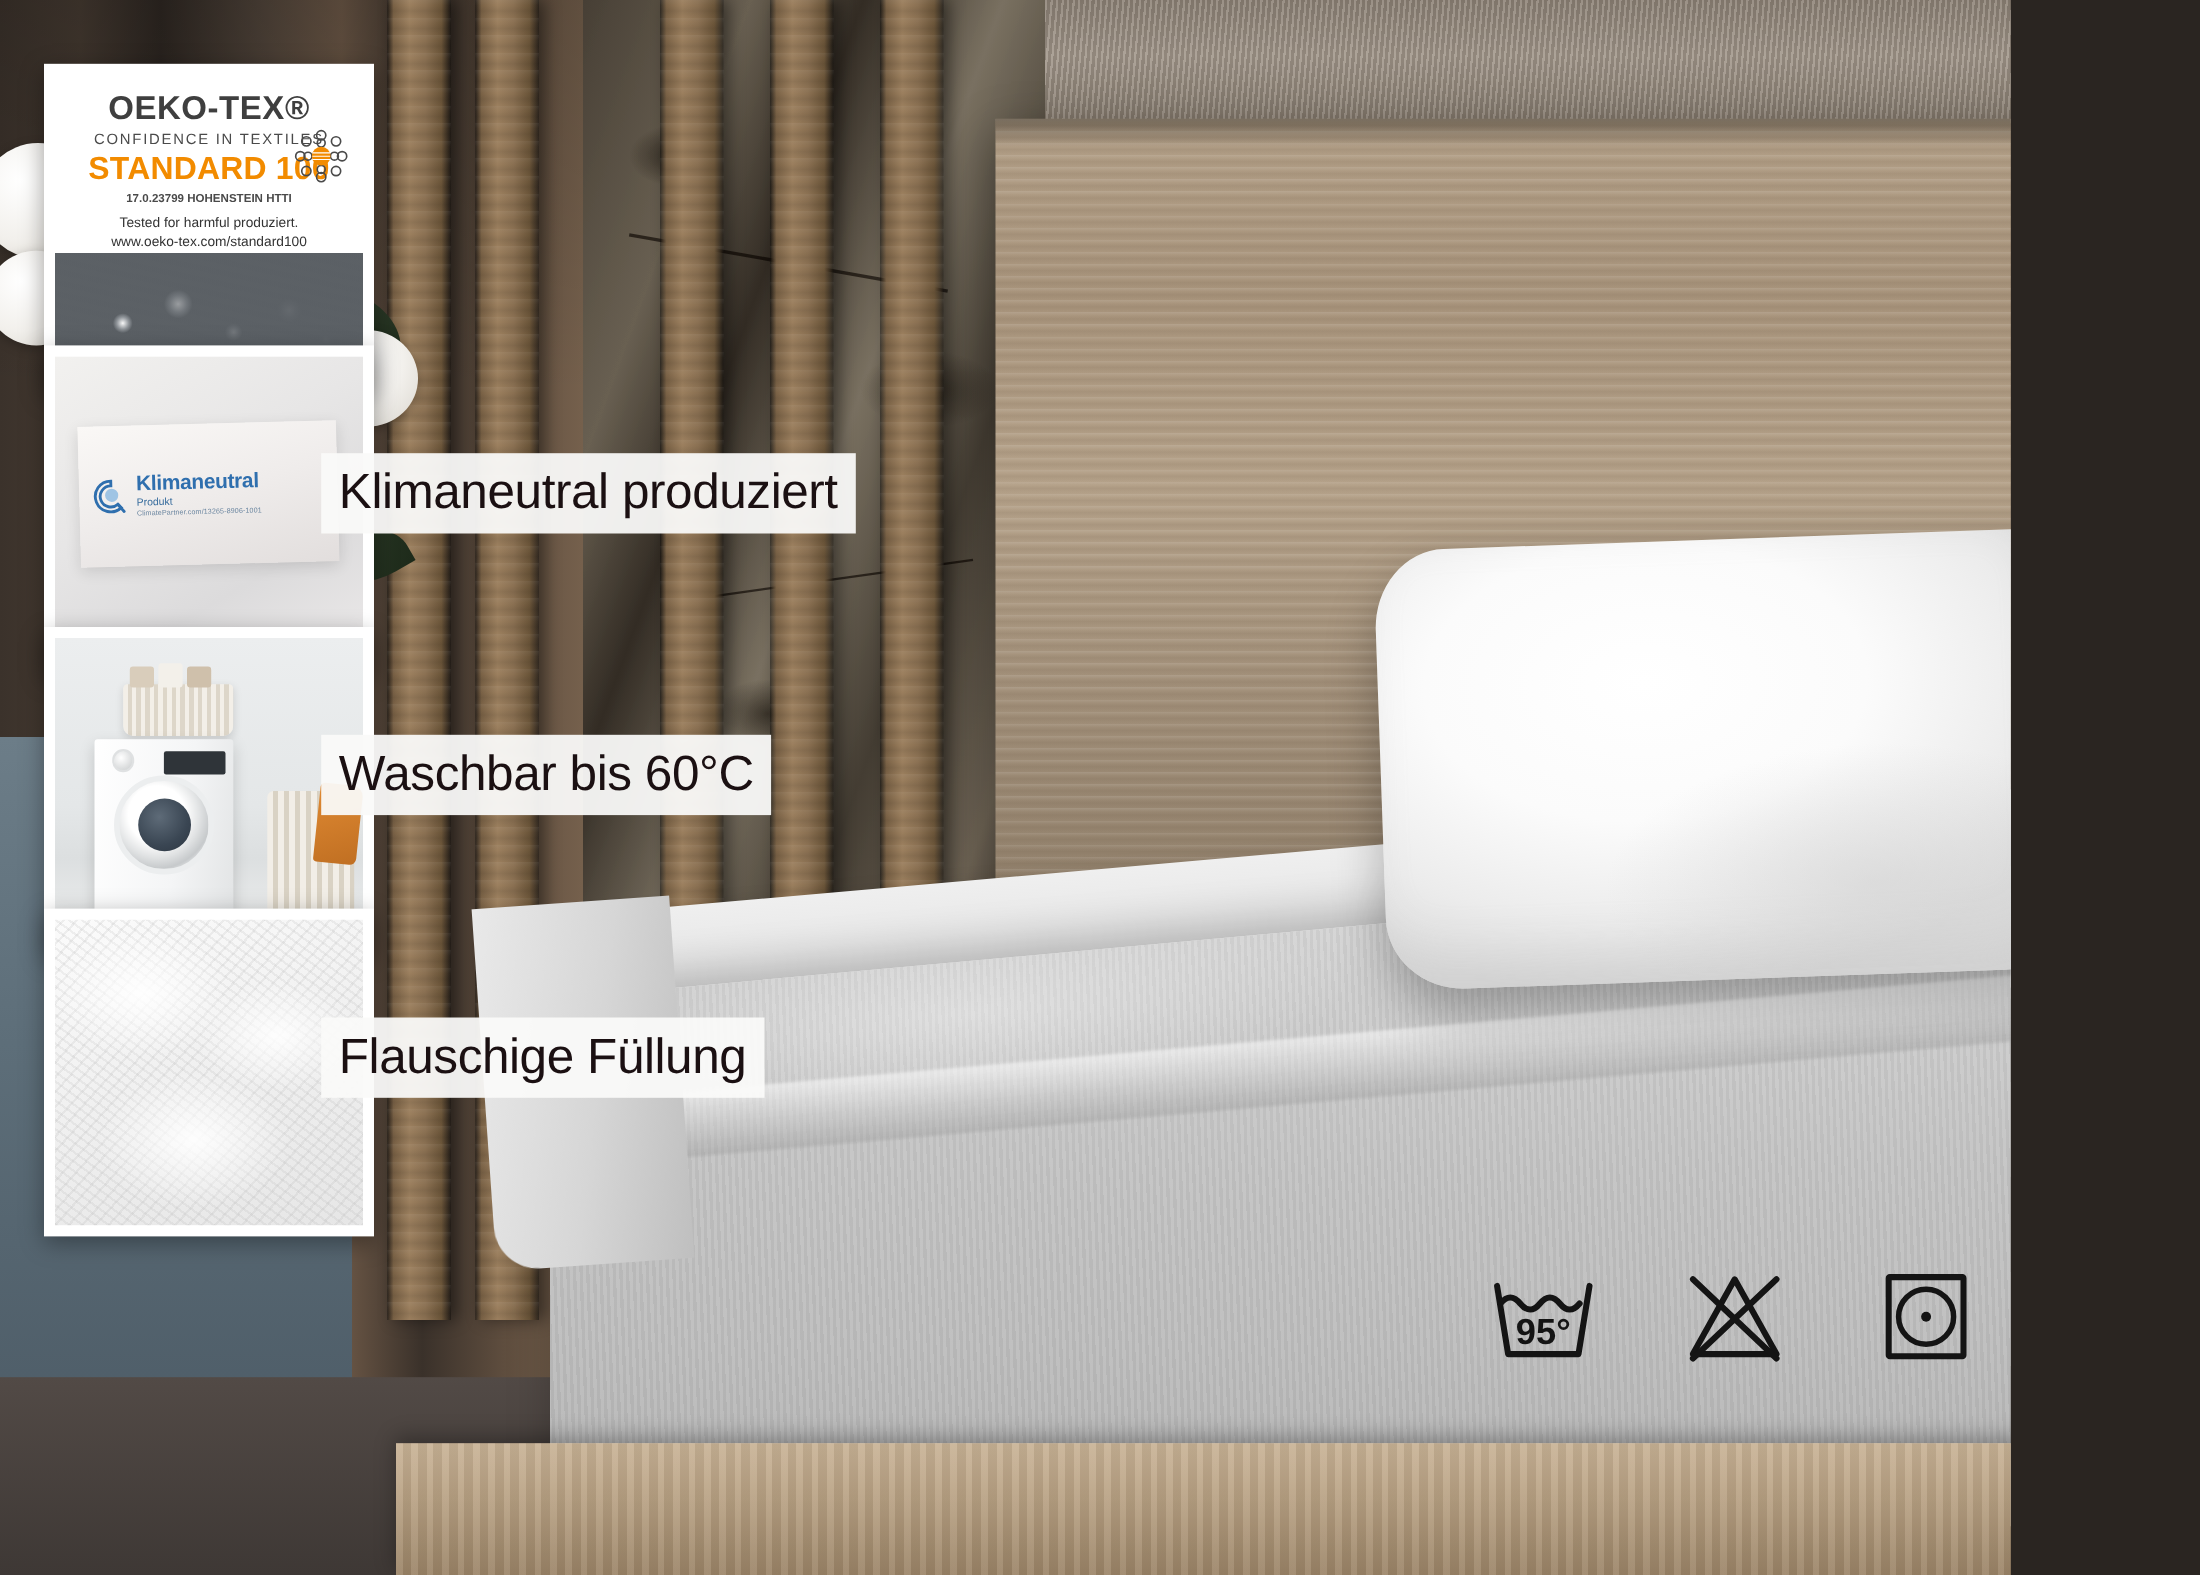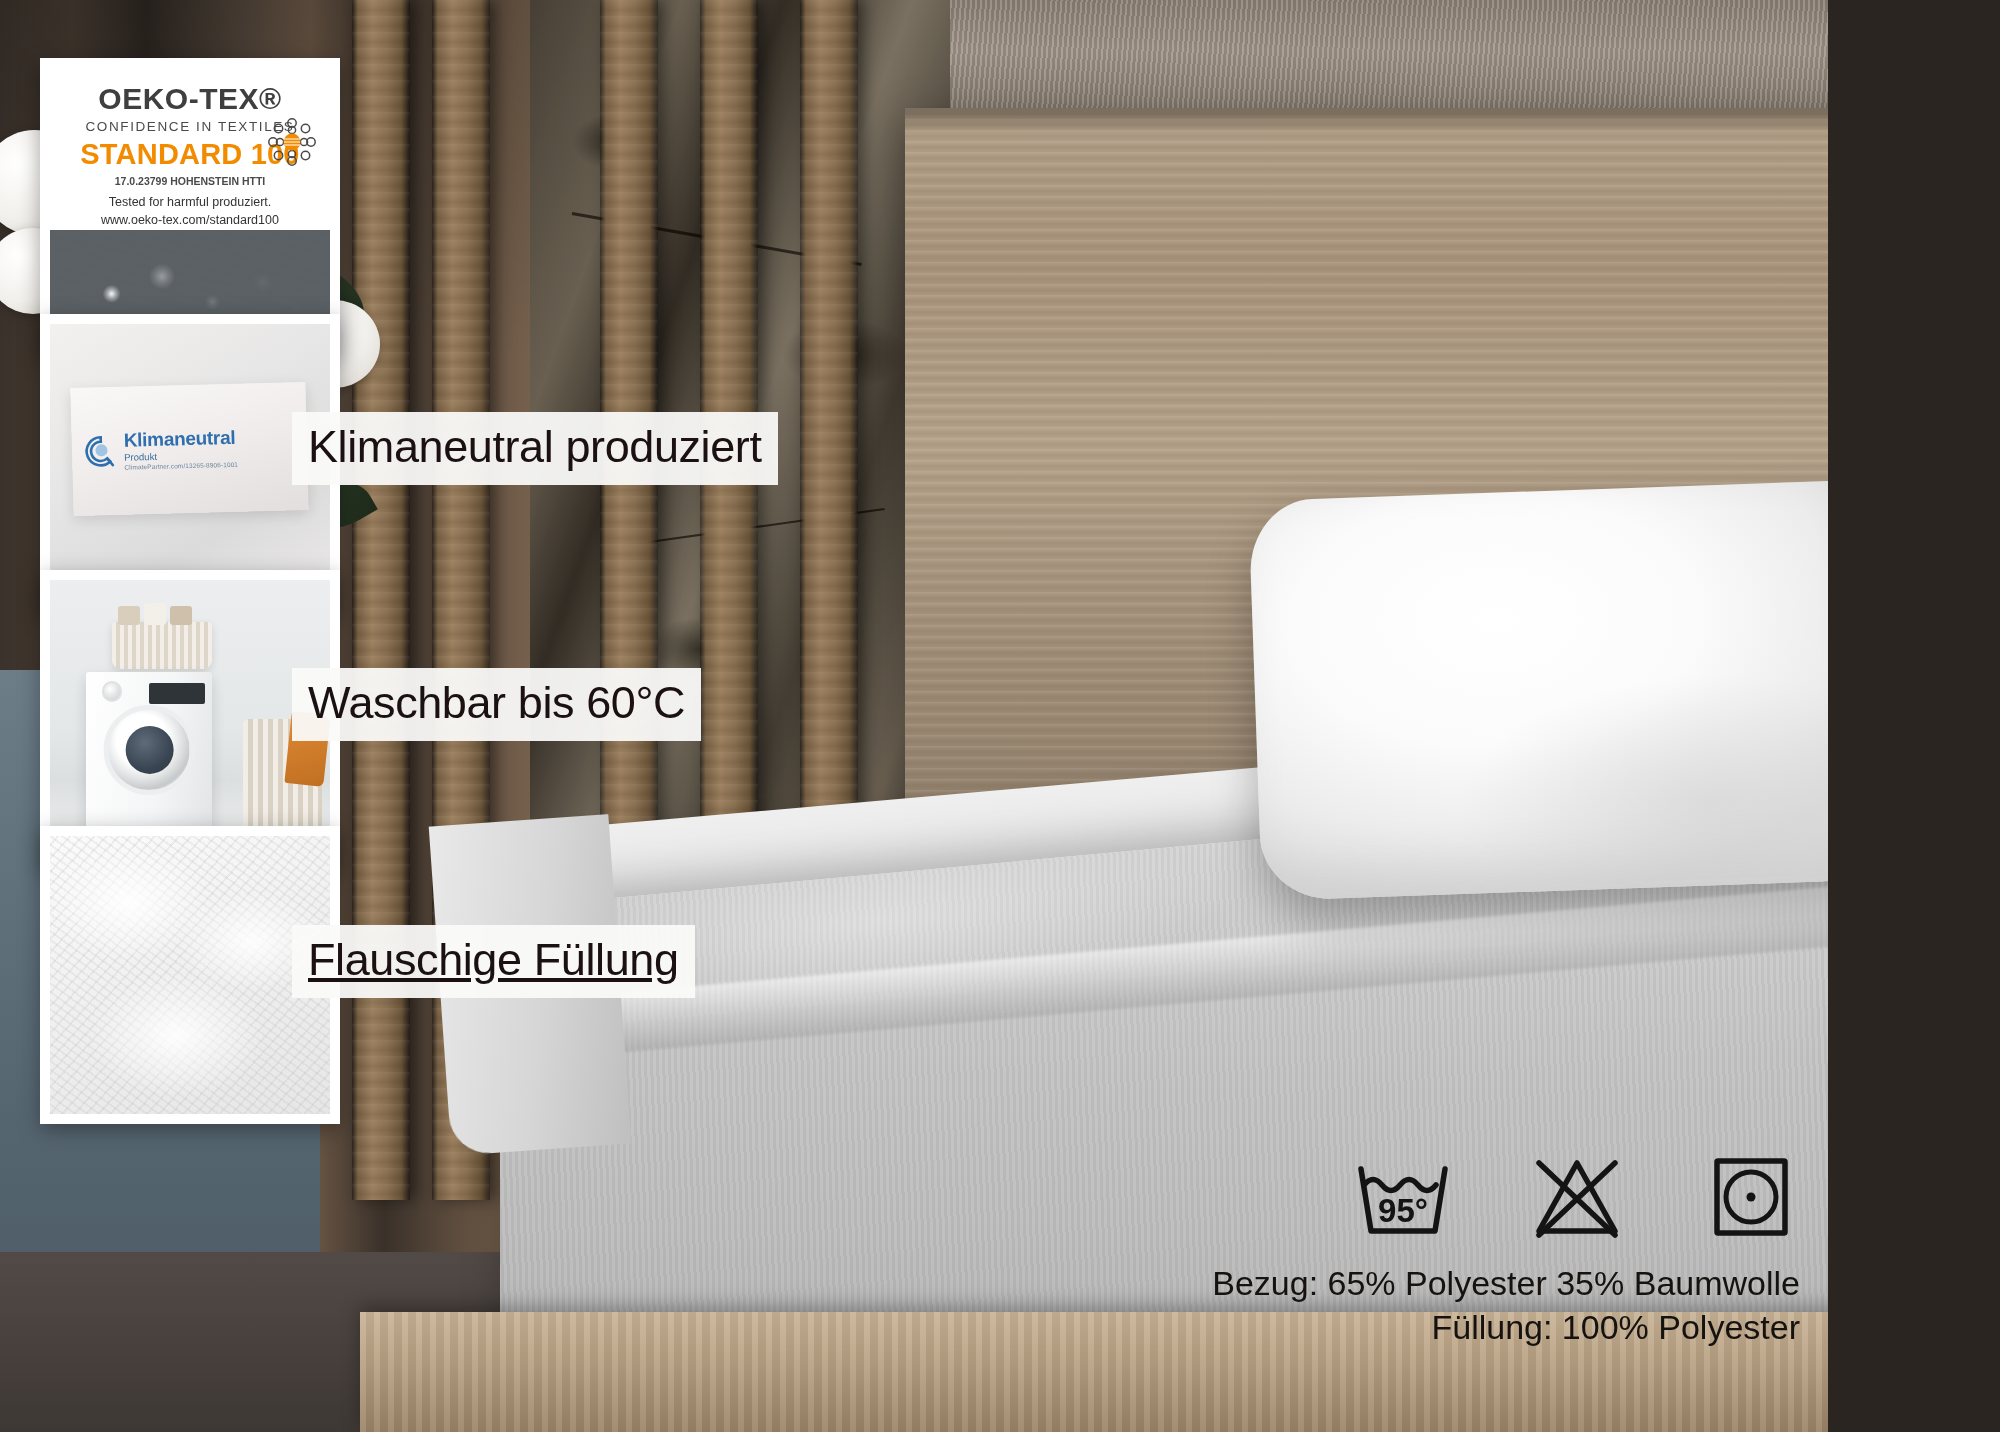--- a/index.html
+++ b/index.html
@@ -531,21 +531,21 @@
     <div class="thumb-inner">
       <div class="fill-photo"></div>
     </div>
   </div>
 
 
   <div class="feature-label" style="left:292px; top:412px;">Klimaneutral produziert</div>
 
   <div class="feature-label" style="left:292px; top:668px;">Waschbar bis 60°C</div>
 
-  <div class="feature-label" style="left:292px; top:925px;text-decoration:underline;">Flauschige Füllung</div>
+  <div class="feature-label" style="left:292px; top:925px;">Flauschige Füllung</div>
 
   <div class="care-icons">
 
     <svg width="96" height="86" viewBox="0 0 96 86">
       <path d="M6 14 L16 76 L80 76 L90 14" fill="none" stroke="#141414" stroke-width="5.5" stroke-linejoin="round" stroke-linecap="round"></path>
       <path d="M9 30 q9 -11 18 0 t18 0 t18 0 t18 0" fill="none" stroke="#141414" stroke-width="5.5" stroke-linecap="round"></path>
       <text x="48" y="67" text-anchor="middle" font-family="Liberation Sans, sans-serif" font-size="33" font-weight="700" fill="#141414">95°</text>
     </svg>
 
     <svg width="96" height="86" viewBox="0 0 96 86">
@@ -562,18 +562,14 @@
 
     <svg width="100" height="86" viewBox="0 0 100 86">
       <path d="M14 66 q6 -34 34 -34 h38 q6 0 6 8 v26 Z" fill="none" stroke="#141414" stroke-width="5.5" stroke-linejoin="round"></path>
       <line x1="34" y1="52" x2="52" y2="52" stroke="#141414" stroke-width="4.5" stroke-linecap="round"></line>
       <line x1="62" y1="52" x2="78" y2="52" stroke="#141414" stroke-width="4.5" stroke-linecap="round"></line>
       <line x1="10" y1="16" x2="92" y2="80" stroke="#141414" stroke-width="5.5" stroke-linecap="round"></line>
       <line x1="92" y1="16" x2="10" y2="80" stroke="#141414" stroke-width="5.5" stroke-linecap="round"></line>
     </svg>
   </div>
 
-  <div class="care-text">
-    <div>Bezug: 65% Polyester 35% Baumwolle</div>
-    <div>Füllung: 100% Polyester</div>
-  </div>
 
 </div>
 
 </body></html>

